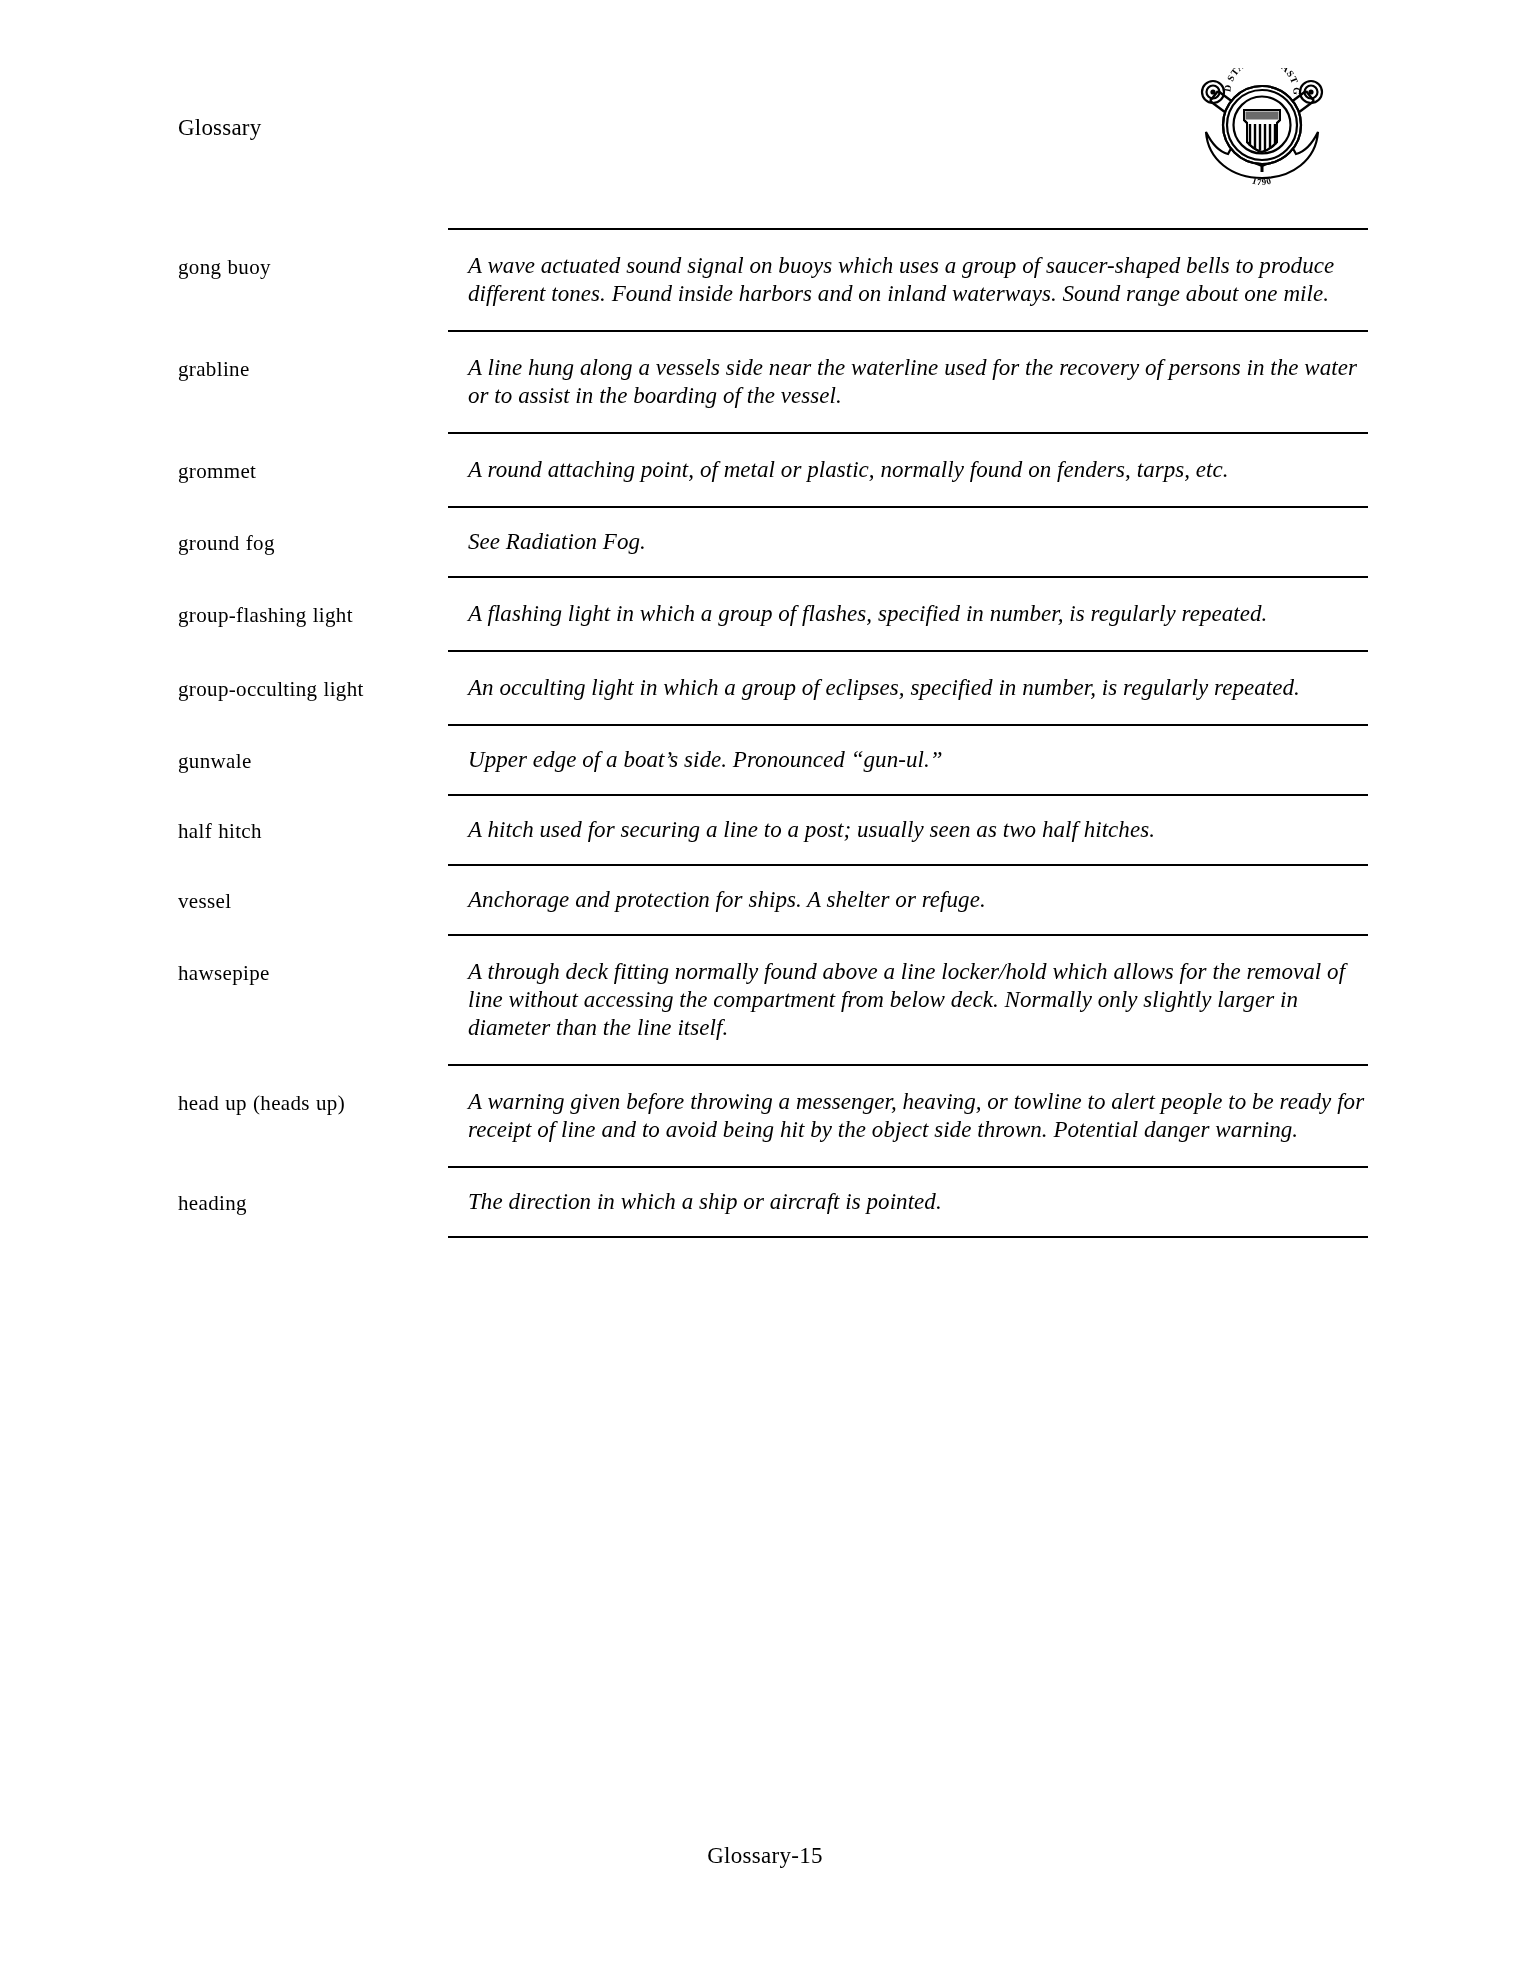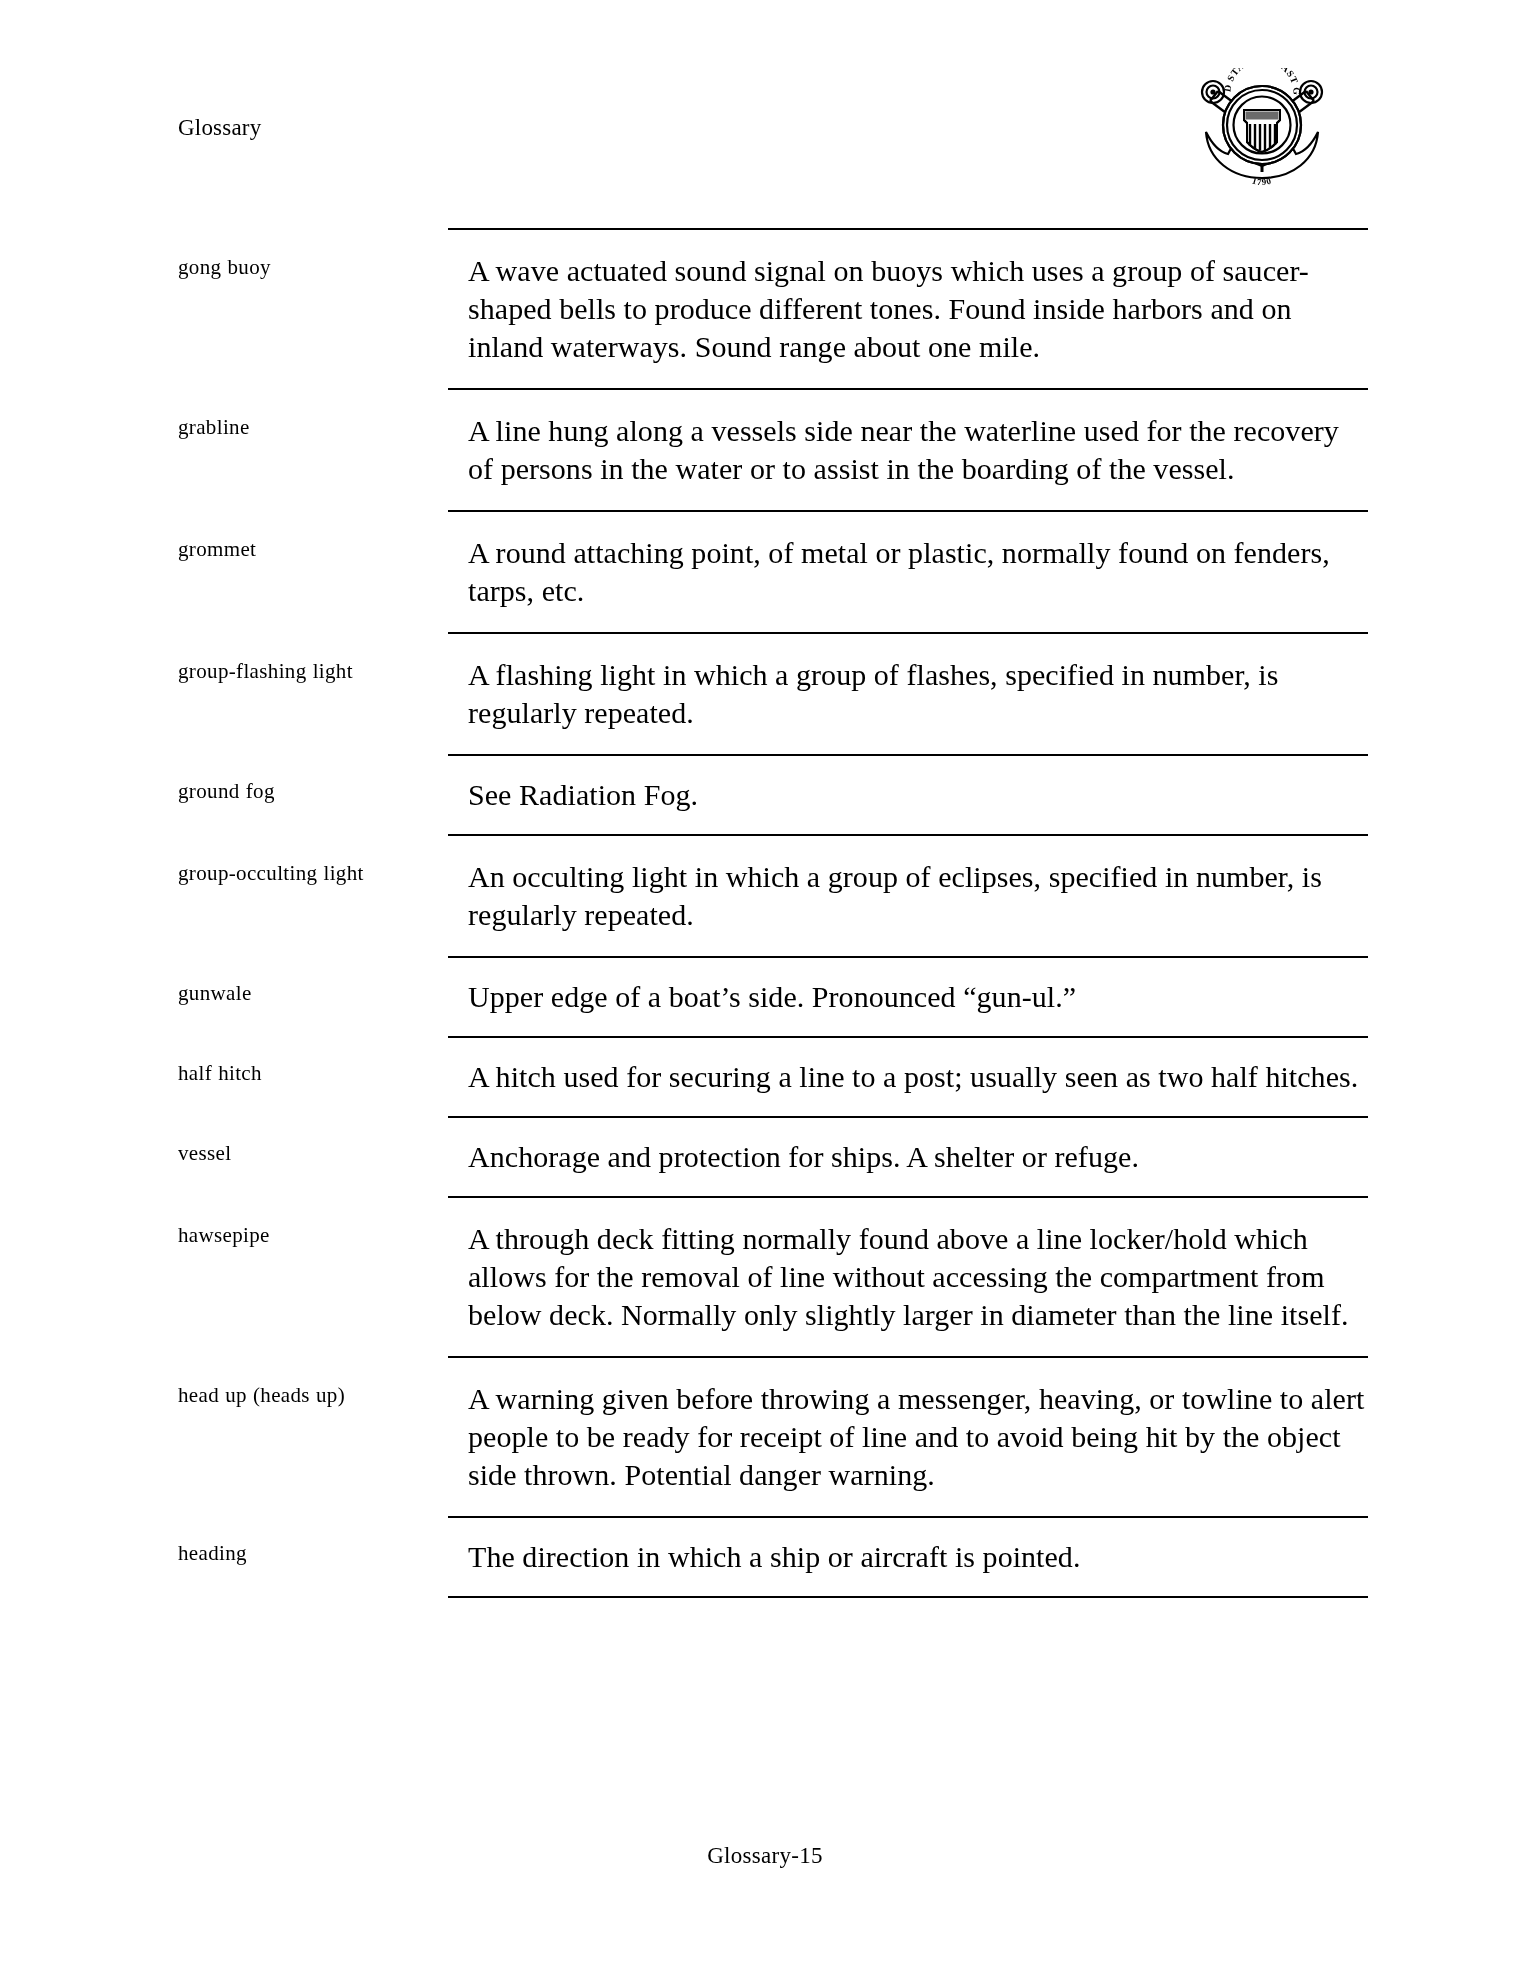--- a/index.html
+++ b/index.html
@@ -57,23 +57,24 @@
     font-size: 21px;
     line-height: 34px;
     letter-spacing: 0.35px;
     word-spacing: 0.5px;
   }
   .def-cell {
     flex: 1 1 auto;
     box-sizing: border-box;
     border-top: 2.2px solid #000000;
     padding: 22px 0 22px 20px;
-    font-size: 30px;
-    line-height: 38px;
+    font-size: 23px;
+    line-height: 28px;
     letter-spacing: 0.05px;
+    font-style: italic;
   }
   .def-cell.last {
     border-bottom: 2.2px solid #000000;
   }
   
   .term-cell .term-text {
     display: block;
     padding-top: 22px;
   }
 
@@ -179,34 +180,34 @@
       <div class="def-cell">A line hung along a vessels side near the waterline used for the recovery of persons in the water or to assist in the boarding of the vessel.</div>
     </div>
 
     <div class="entry">
       <div class="term-cell">
         <span class="term-text">grommet</span>
       </div>
       <div class="def-cell">A round attaching point, of metal or plastic, normally found on fenders, tarps, etc.</div>
     </div>
 
+    <div class="entry e-tight">
+      <div class="term-cell">
+        <span class="term-text">ground fog</span>
+      </div>
+      <div class="def-cell">See Radiation Fog.</div>
+    </div>
+
     <div class="entry">
       <div class="term-cell">
         <span class="term-text">group-flashing light</span>
       </div>
       <div class="def-cell">A flashing light in which a group of flashes, specified in number, is regularly repeated.</div>
     </div>
 
-    <div class="entry e-tight">
-      <div class="term-cell">
-        <span class="term-text">ground fog</span>
-      </div>
-      <div class="def-cell">See Radiation Fog.</div>
-    </div>
-
     <div class="entry">
       <div class="term-cell">
         <span class="term-text">group-occulting light</span>
       </div>
       <div class="def-cell">An occulting light in which a group of eclipses, specified in number, is regularly repeated.</div>
     </div>
 
     <div class="entry e-tight">
       <div class="term-cell">
         <span class="term-text">gunwale</span>

